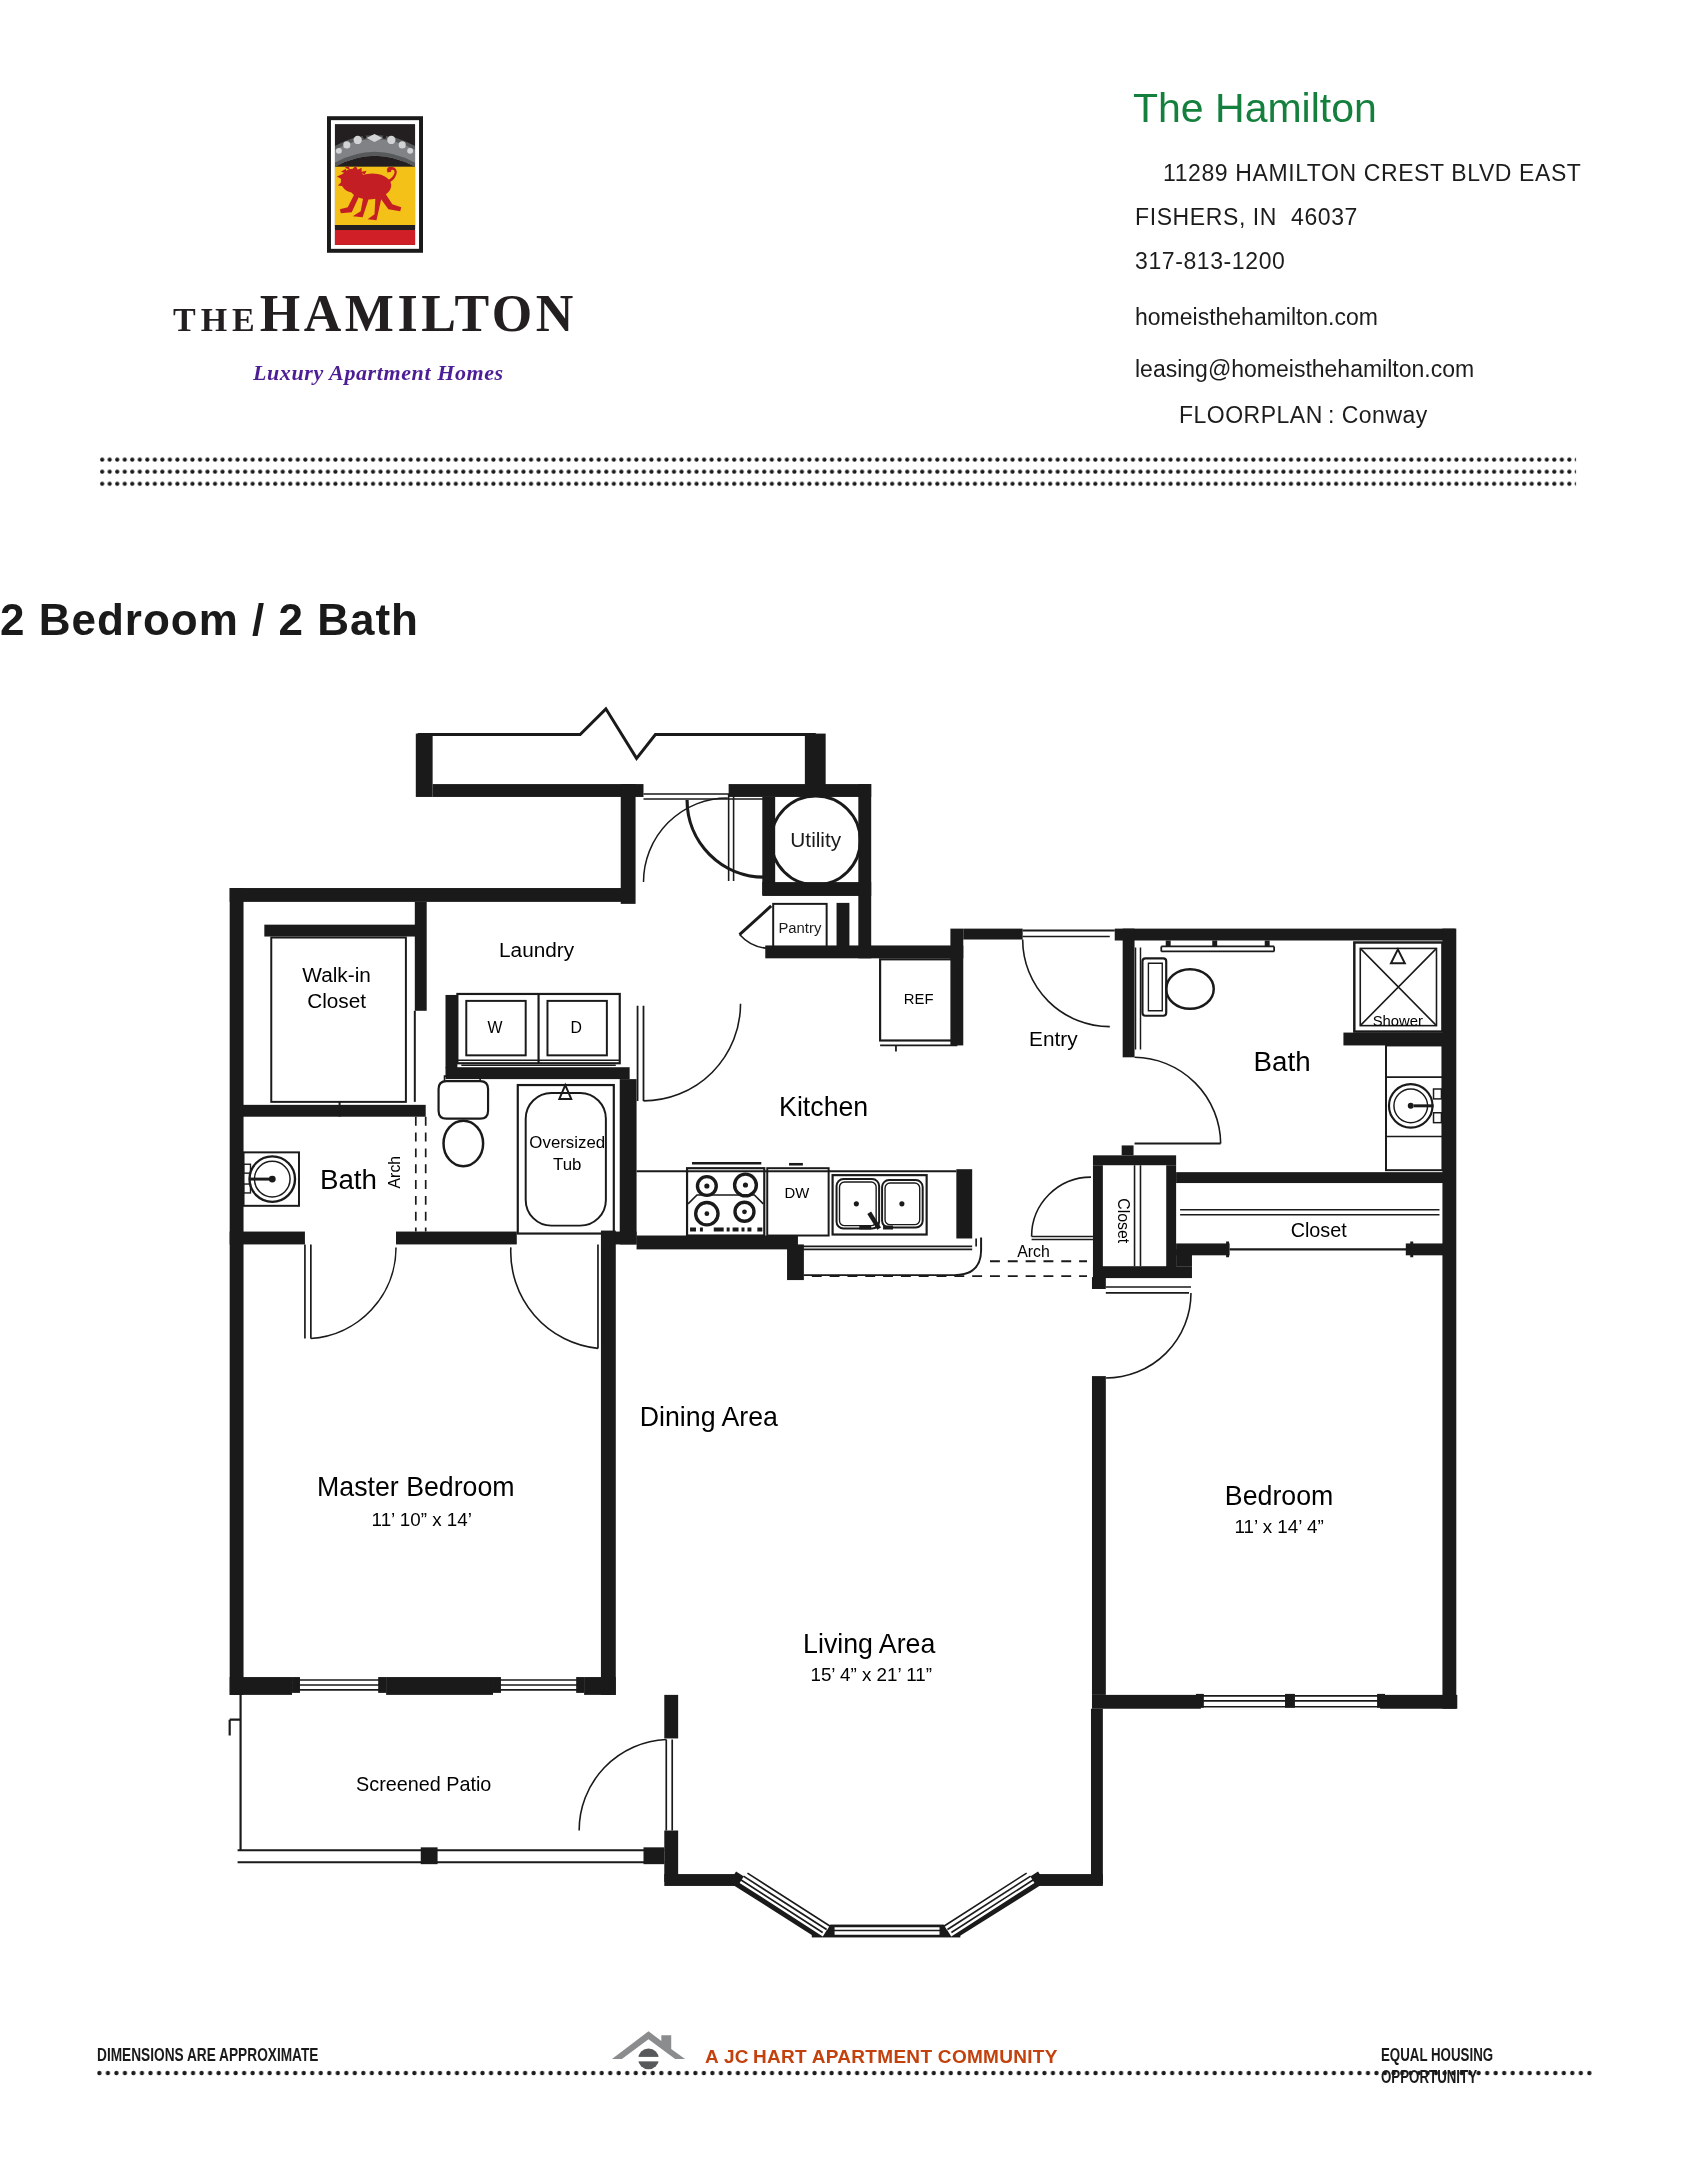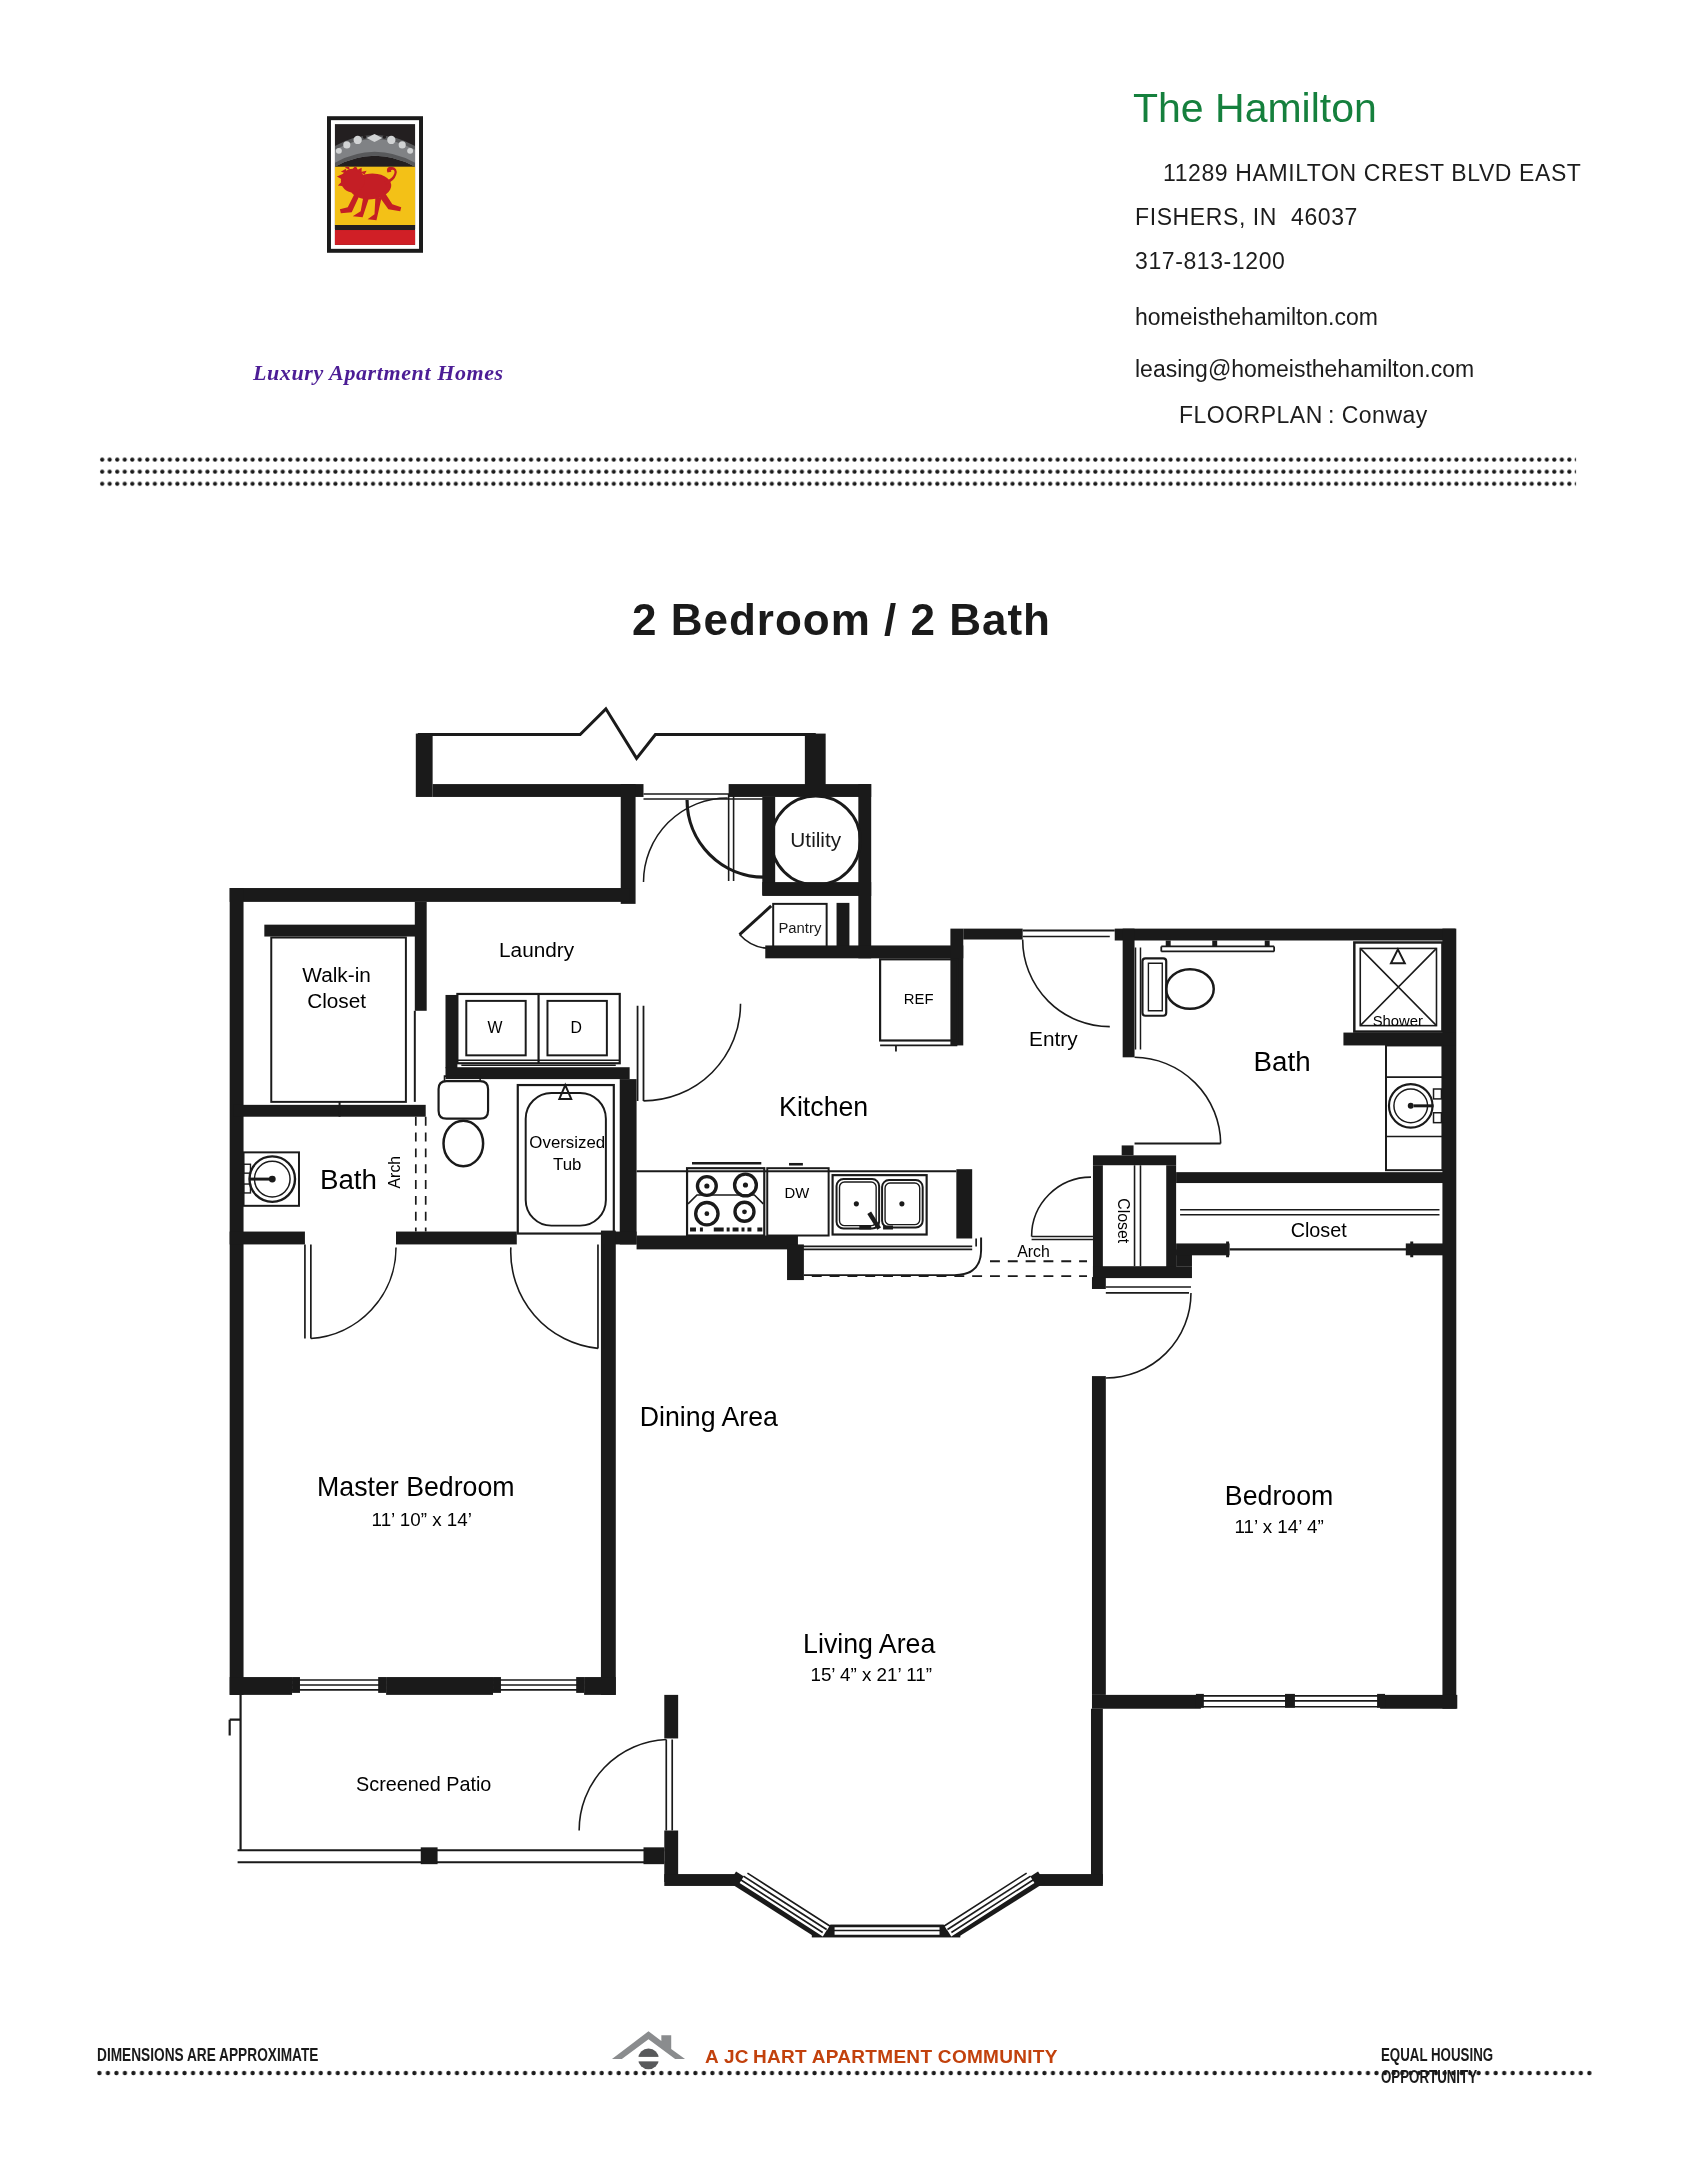--- a/index.html
+++ b/index.html
@@ -46,38 +46,41 @@
     <path d="M17,58 l-7,3 7,4 Z M17,64 l-6,6 8,1 Z"></path>
     <path d="M28,78 L21,92 L13,94 L14,98 L25,97 L32,82 Z"></path>
     <path d="M37,80 L34,96 L26,101 L36,102 L42,84 Z"></path>
     <path d="M49,80 L48,99 L41,104 L50,105 L55,83 Z"></path>
     <path d="M57,75 L66,89 L75,92 L74,96 L62,94 L52,80 Z"></path>
     <path d="M59,69 Q68,66 70,59 Q72,52 65,51 Q59,51 61,57 L65,56 Q64,54 66,54 Q69,54 68,58 Q66,64 58,66 Z"></path>
   </g>
   <path d="M8,112 h81" stroke="#231f20" stroke-width="4"></path>
 </svg>
 
+<div class="abs" style="left:173px;top:284px;width:426px;font-family:'Liberation Serif',serif;color:#231f20;">
+  <span style="font-size:34px;letter-spacing:5px;font-weight:bold;">THE</span><span style="font-size:52px;letter-spacing:3.5px;font-weight:bold;">HAMILTON</span>
+</div>
 
 <div class="abs" style="left:253px;top:324px;width:297px;font-family:'Liberation Serif',serif;font-style:italic;font-weight:700;color:#4c1d95;font-size:22px;letter-spacing:0.6px;margin-top:36px;">Luxury Apartment Homes</div>
 
 <div class="abs" style="left:1133px;top:85px;font-size:41px;color:#15803d;">The Hamilton</div>
 
 <div class="abs" style="left:1135px;top:160px;font-size:23px;letter-spacing:0.6px;margin-left:28px;">11289 HAMILTON CREST BLVD EAST</div>
 
 <div class="abs" style="left:1135px;top:204px;font-size:23px;letter-spacing:0.6px;">FISHERS, IN&nbsp;&nbsp;46037</div>
 
 <div class="abs" style="left:1135px;top:238px;font-size:23px;letter-spacing:0.6px;margin-top:10px;">317-813-1200</div>
 
 <div class="abs" style="left:1135px;top:304px;font-size:23px;">homeisthehamilton.com</div>
 
 <div class="abs" style="left:1135px;top:356px;font-size:23px;">leasing@homeisthehamilton.com</div>
 
 <div class="abs" style="left:1135px;top:402px;font-size:23px;letter-spacing:0.5px;margin-left:44px;">FLOORPLAN :&nbsp;Conway</div>
 
-<div class="abs" style="left:0;top:595px;width:1683px;text-align:center;font-size:44px;font-weight:bold;letter-spacing:1px;color:#1a1a1a;">2 Bedroom / 2 Bath</div>
+<div class="abs" style="left:0;top:595px;width:1683px;text-align:left;font-size:44px;font-weight:bold;letter-spacing:1px;color:#1a1a1a;">2 Bedroom / 2 Bath</div>
 
 <div class="abs" style="left:97px;top:2044px;font-size:19px;font-weight:bold;color:#1a1a1a;transform:scaleX(0.72);transform-origin:0 0;">DIMENSIONS ARE APPROXIMATE</div>
 
 <div class="abs" style="left:1381px;top:2044px;font-size:19px;font-weight:bold;color:#1a1a1a;transform:scaleX(0.70);transform-origin:0 0;">EQUAL HOUSING OPPORTUNITY</div>
 
 <svg class="abs" style="left:611px;top:2030px" width="77" height="40" viewBox="0 0 78 40">
   <path d="M1,29 L38,1 L51,11 L51,5 L61,5 L61,19 L75,29 L65,29 L38,9 L11,29 Z" fill="#8a8c8e"></path>
   <circle cx="38" cy="29" r="10.5" fill="#58595b"></circle>
   <rect x="27" y="27" width="22" height="4.5" fill="#fff"></rect>
 </svg>

